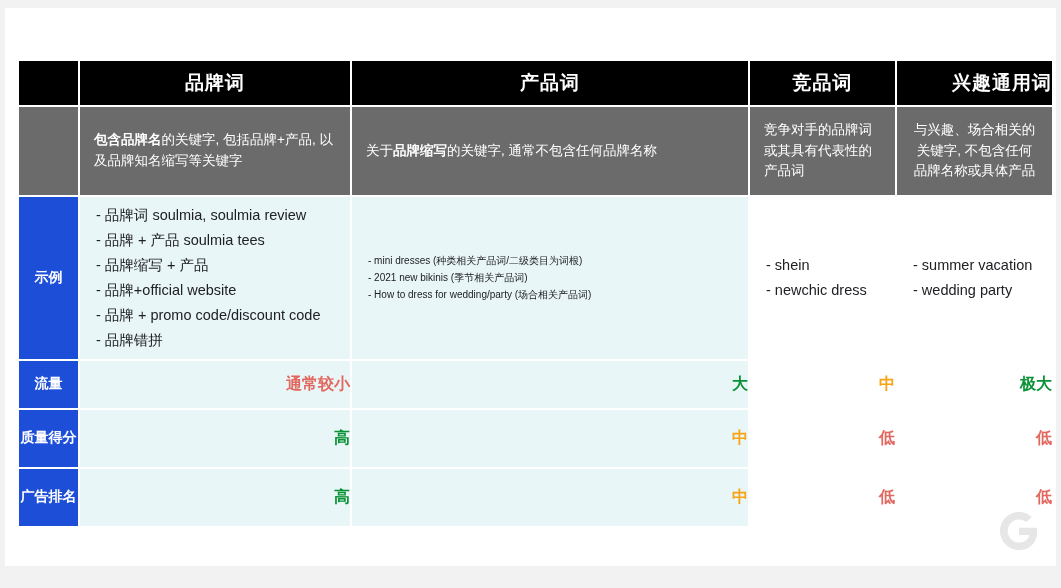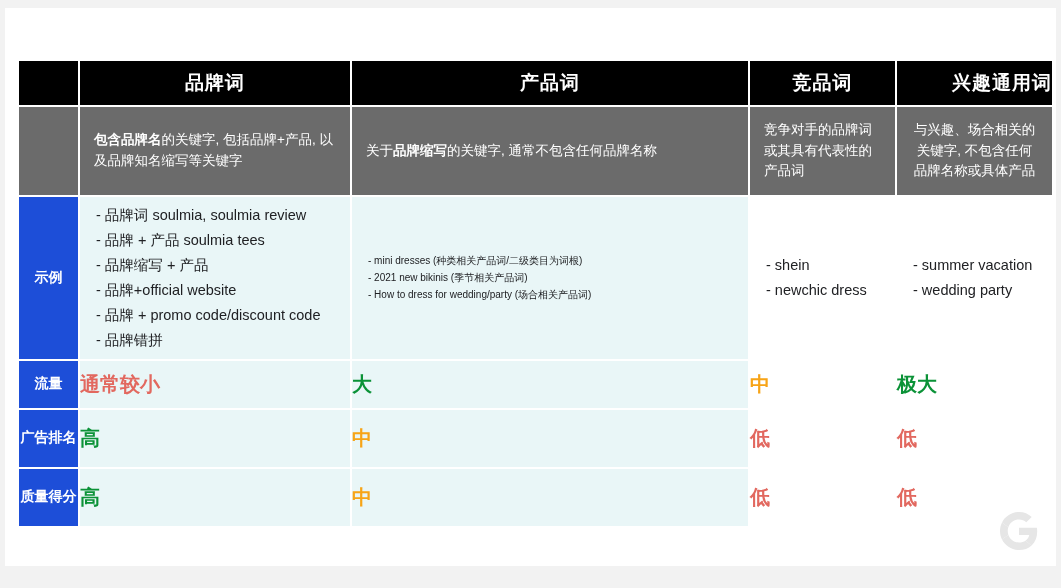--- a/index.html
+++ b/index.html
@@ -99,22 +99,22 @@
     color: #202124;
     padding: 6px 16px;
     border-radius: 29px;
   }
   .exlist.small { font-size: 10px; }
 
   
   tr.metric td.tint  { background: #e9f6f7; }
   tr.metric td.plainwhite { background: #ffffff; }
   tr.metric td.val {
-    text-align: left;
-    font-size: 20px;
+    text-align: right;
+    font-size: 16px;
     font-weight: 700;
     height: 49px;
   }
   tr.metric.tall td { height: 59px; }
 
   
   .v-green  { color: #0b9237; }
   .v-orange { color: #f7a417; }
   .v-red    { color: #e2685f; }
   .v-red-strong { color: #e2685f; }
@@ -201,29 +201,29 @@
 
           <tr class="metric">
             <td class="rowlabel">流量</td>
             <td class="tint val v-red-strong">通常较小</td>
             <td class="tint val v-green">大</td>
             <td class="plainwhite val v-orange">中</td>
             <td class="plainwhite val v-green" style="border-right:none;">极大</td>
           </tr>
 
           <tr class="metric tall">
-            <td class="rowlabel">广告排名</td>
+            <td class="rowlabel">质量得分</td>
             <td class="tint val v-green">高</td>
             <td class="tint val v-orange">中</td>
             <td class="plainwhite val v-red">低</td>
             <td class="plainwhite val v-red" style="border-right:none;">低</td>
           </tr>
 
           <tr class="metric tall">
-            <td class="rowlabel">质量得分</td>
+            <td class="rowlabel">广告排名</td>
             <td class="tint val v-green">高</td>
             <td class="tint val v-orange">中</td>
             <td class="plainwhite val v-red">低</td>
             <td class="plainwhite val v-red" style="border-right:none;">低</td>
           </tr>
 
 
         </tbody>
       </table>
     </div>

